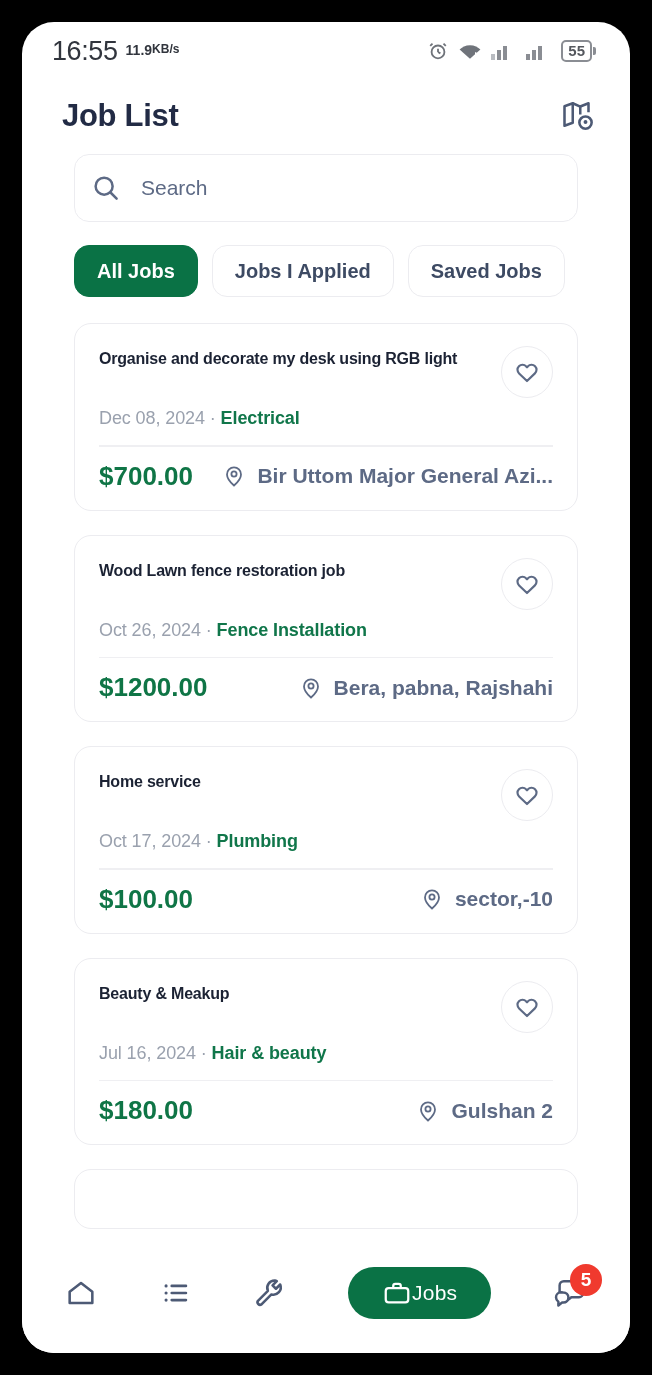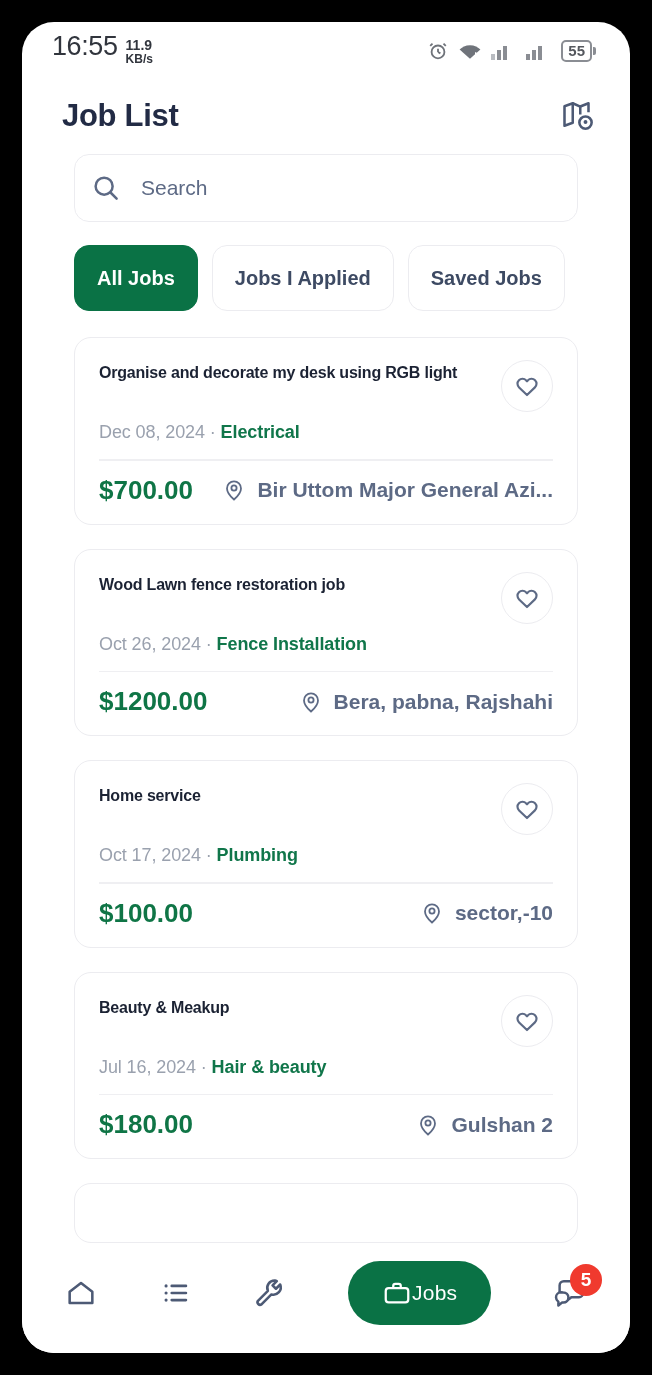--- a/index.html
+++ b/index.html
@@ -24,21 +24,21 @@
   .statusbar {
     height: 58px;
     flex: 0 0 58px;
     display: flex;
     align-items: center;
     justify-content: space-between;
     padding: 0 34px 0 30px;
   }
   .status-left { display: flex; align-items: baseline; gap: 8px; }
   .clock { font-size: 27px; color: #31353d; letter-spacing: -0.4px; }
-  .netspeed { display: flex; flex-direction: column; line-height: 1.05; transform: translateY(-5px); }
+  .netspeed { display: flex; flex-direction: row; line-height: 1.05; transform: translateY(-5px); }
   .netspeed .num { font-size: 14px; color: #31353d; font-weight: 700; }
   .netspeed .unit { font-size: 12px; color: #31353d; font-weight: 700; }
   .status-right { display: flex; align-items: center; gap: 9px; }
   .battery {
     display: flex; align-items: center;
   }
   .battery .shell {
     border: 2px solid #8a8d93;
     border-radius: 5px;
     padding: 1px 5px;
@@ -85,21 +85,21 @@
     color: #5d6a85;
   }
 
   
   .chips {
     display: flex;
     gap: 14px;
     padding: 23px 52px 0 52px;
   }
   .chip {
-    height: 66px;
+    height: 52px;
     border-radius: 15px;
     display: flex;
     align-items: center;
     justify-content: center;
     padding: 0 22px;
     font-size: 20px;
     font-weight: 700;
     border: 1.5px solid #ececf0;
     color: #3d4a63;
     background: #fff;
@@ -198,21 +198,21 @@
   }
   .nav-item {
     display: flex;
     align-items: center;
     justify-content: center;
     position: relative;
   }
   .nav-pill {
     background: #0a7245;
     border-radius: 36px;
-    height: 64px;
+    height: 52px;
     display: flex;
     align-items: center;
     justify-content: center;
     gap: 0;
     padding: 0 34px;
   }
   .nav-pill .label {
     color: #ffffff;
     font-size: 21px;
     letter-spacing: 0.2px;

